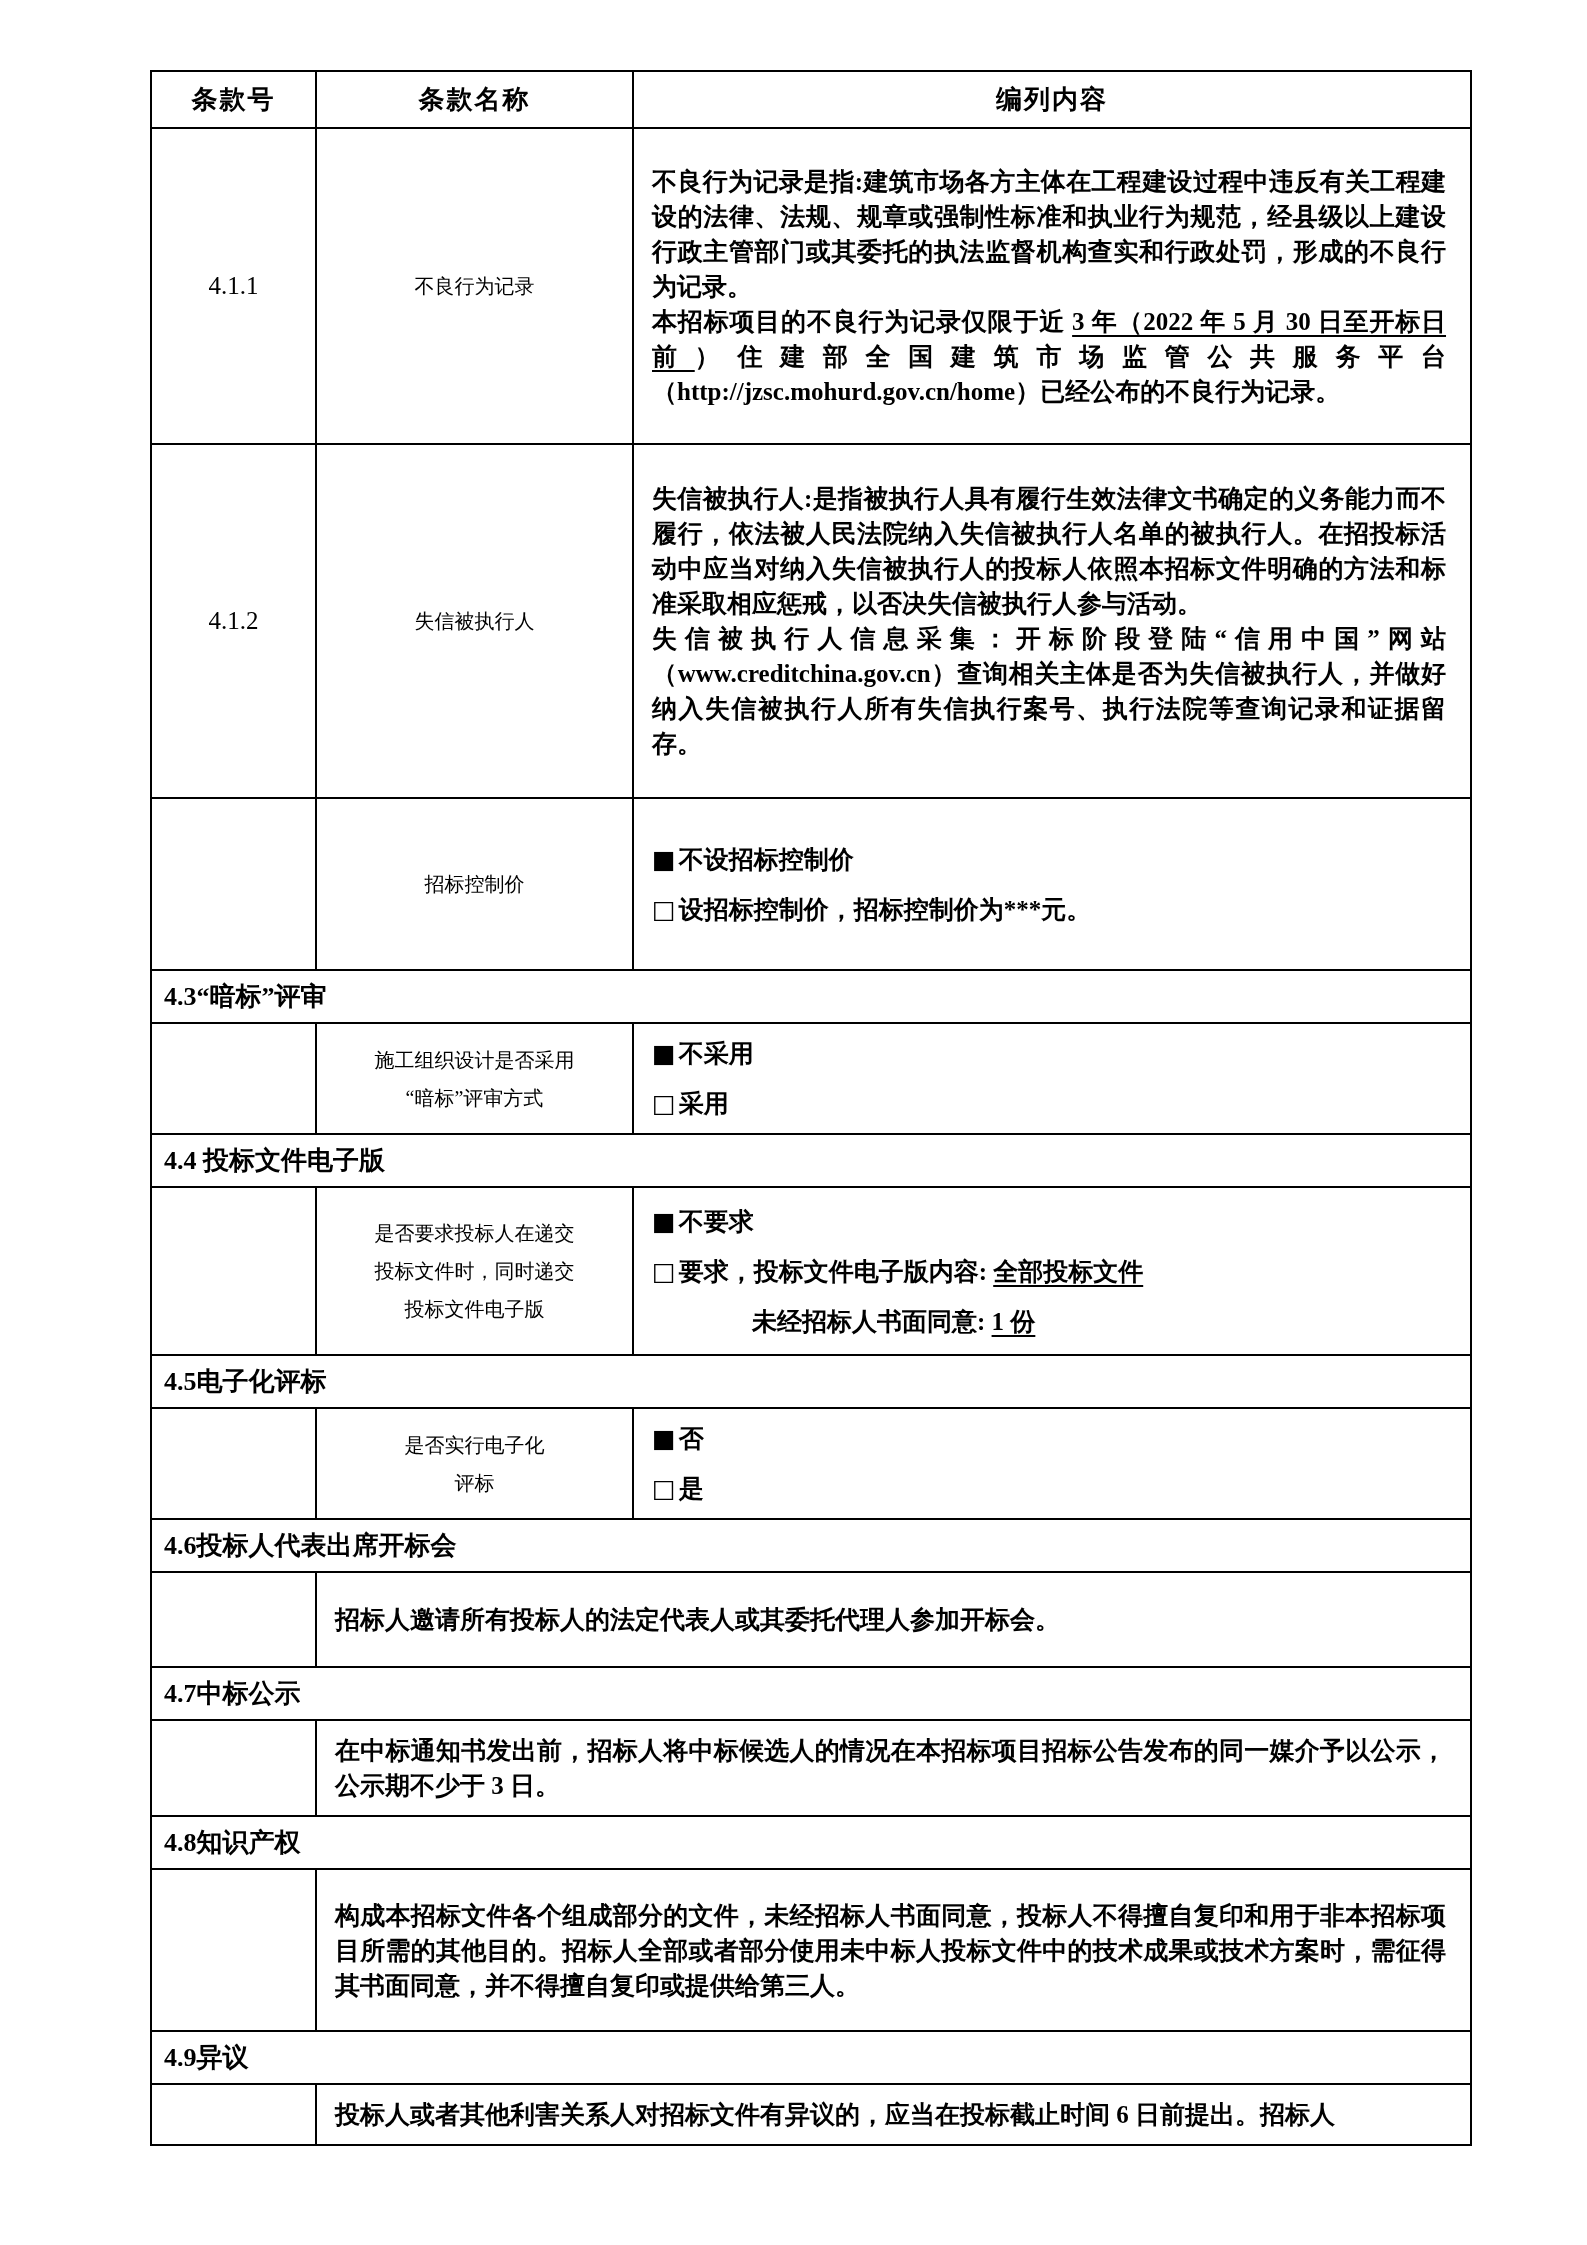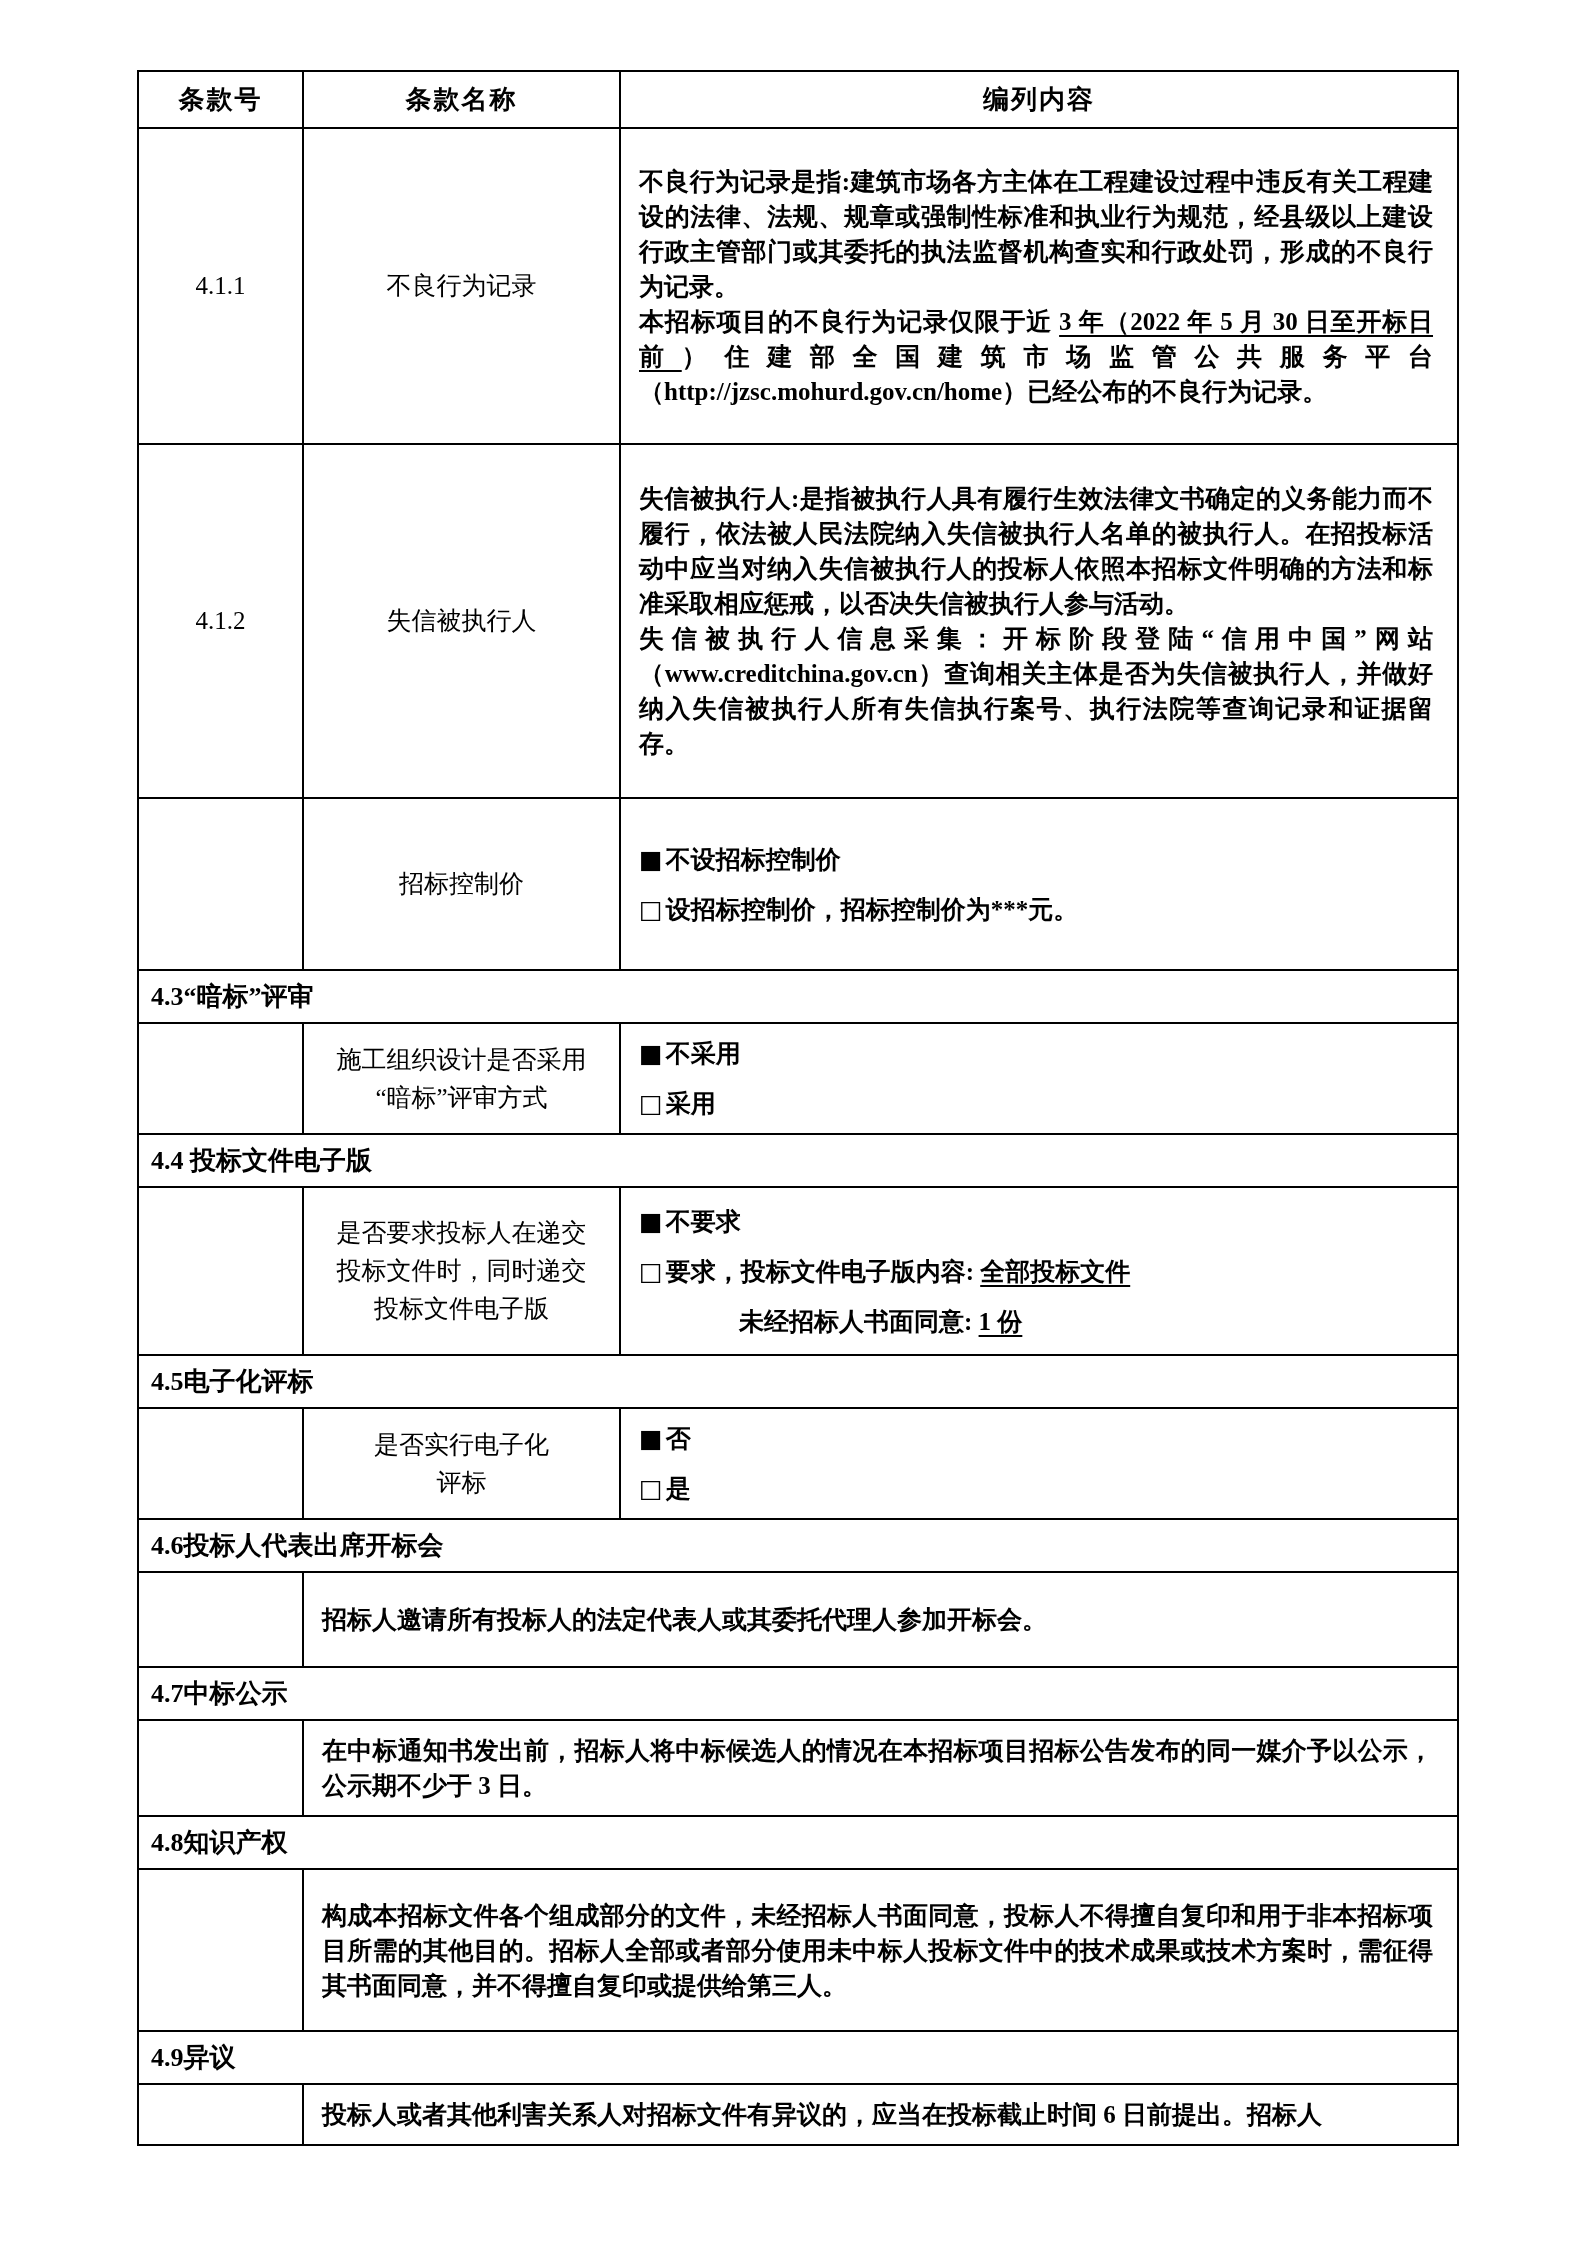--- a/index.html
+++ b/index.html
@@ -4,30 +4,30 @@
 <style>
   * { margin: 0; padding: 0; box-sizing: border-box; }
   html, body { background: #ffffff; }
   body {
     width: 1587px; height: 2245px; position: relative;
     font-family: "Liberation Serif", "DejaVu Serif", serif;
     color: #000000;
   }
   .page { position: absolute; inset: 0; background: #ffffff; overflow: hidden; }
   table.clauses {
-    position: absolute; left: 137px; top: 70px; width: 1320px;
+    position: absolute; left: 150px; top: 70px; width: 1320px;
     border-collapse: collapse; table-layout: fixed;
   }
   col.c1 { width: 165px; }
   col.c2 { width: 317px; }
   col.c3 { width: 838px; }
   th, td { border: 2px solid #000000; vertical-align: middle; }
   th { font-size: 26px; font-weight: bold; text-align: center; height: 57px; letter-spacing: 2px; }
   td.no-cell { text-align: center; font-size: 25px; }
-  td.name-cell { text-align: center; font-size: 25px; line-height: 38px; padding: 6px 10px; }
+  td.name-cell { text-align: center; font-size: 20px; line-height: 38px; padding: 6px 10px; }
   td.content-cell { font-size: 25px; line-height: 35px; padding: 12px 24px 12px 18px; }
   .para { text-align: justify; font-weight: bold; }
   .options-cell .para { text-align: left; }
   .opt + .opt { margin-top: 15px; }
   .indent { margin-left: 100px; }
   td.section-cell {
     font-weight: bold; font-size: 26px; text-align: left;
     padding: 8px 10px 8px 12px;
   }
   td.merged-cell { padding-left: 18px; }

